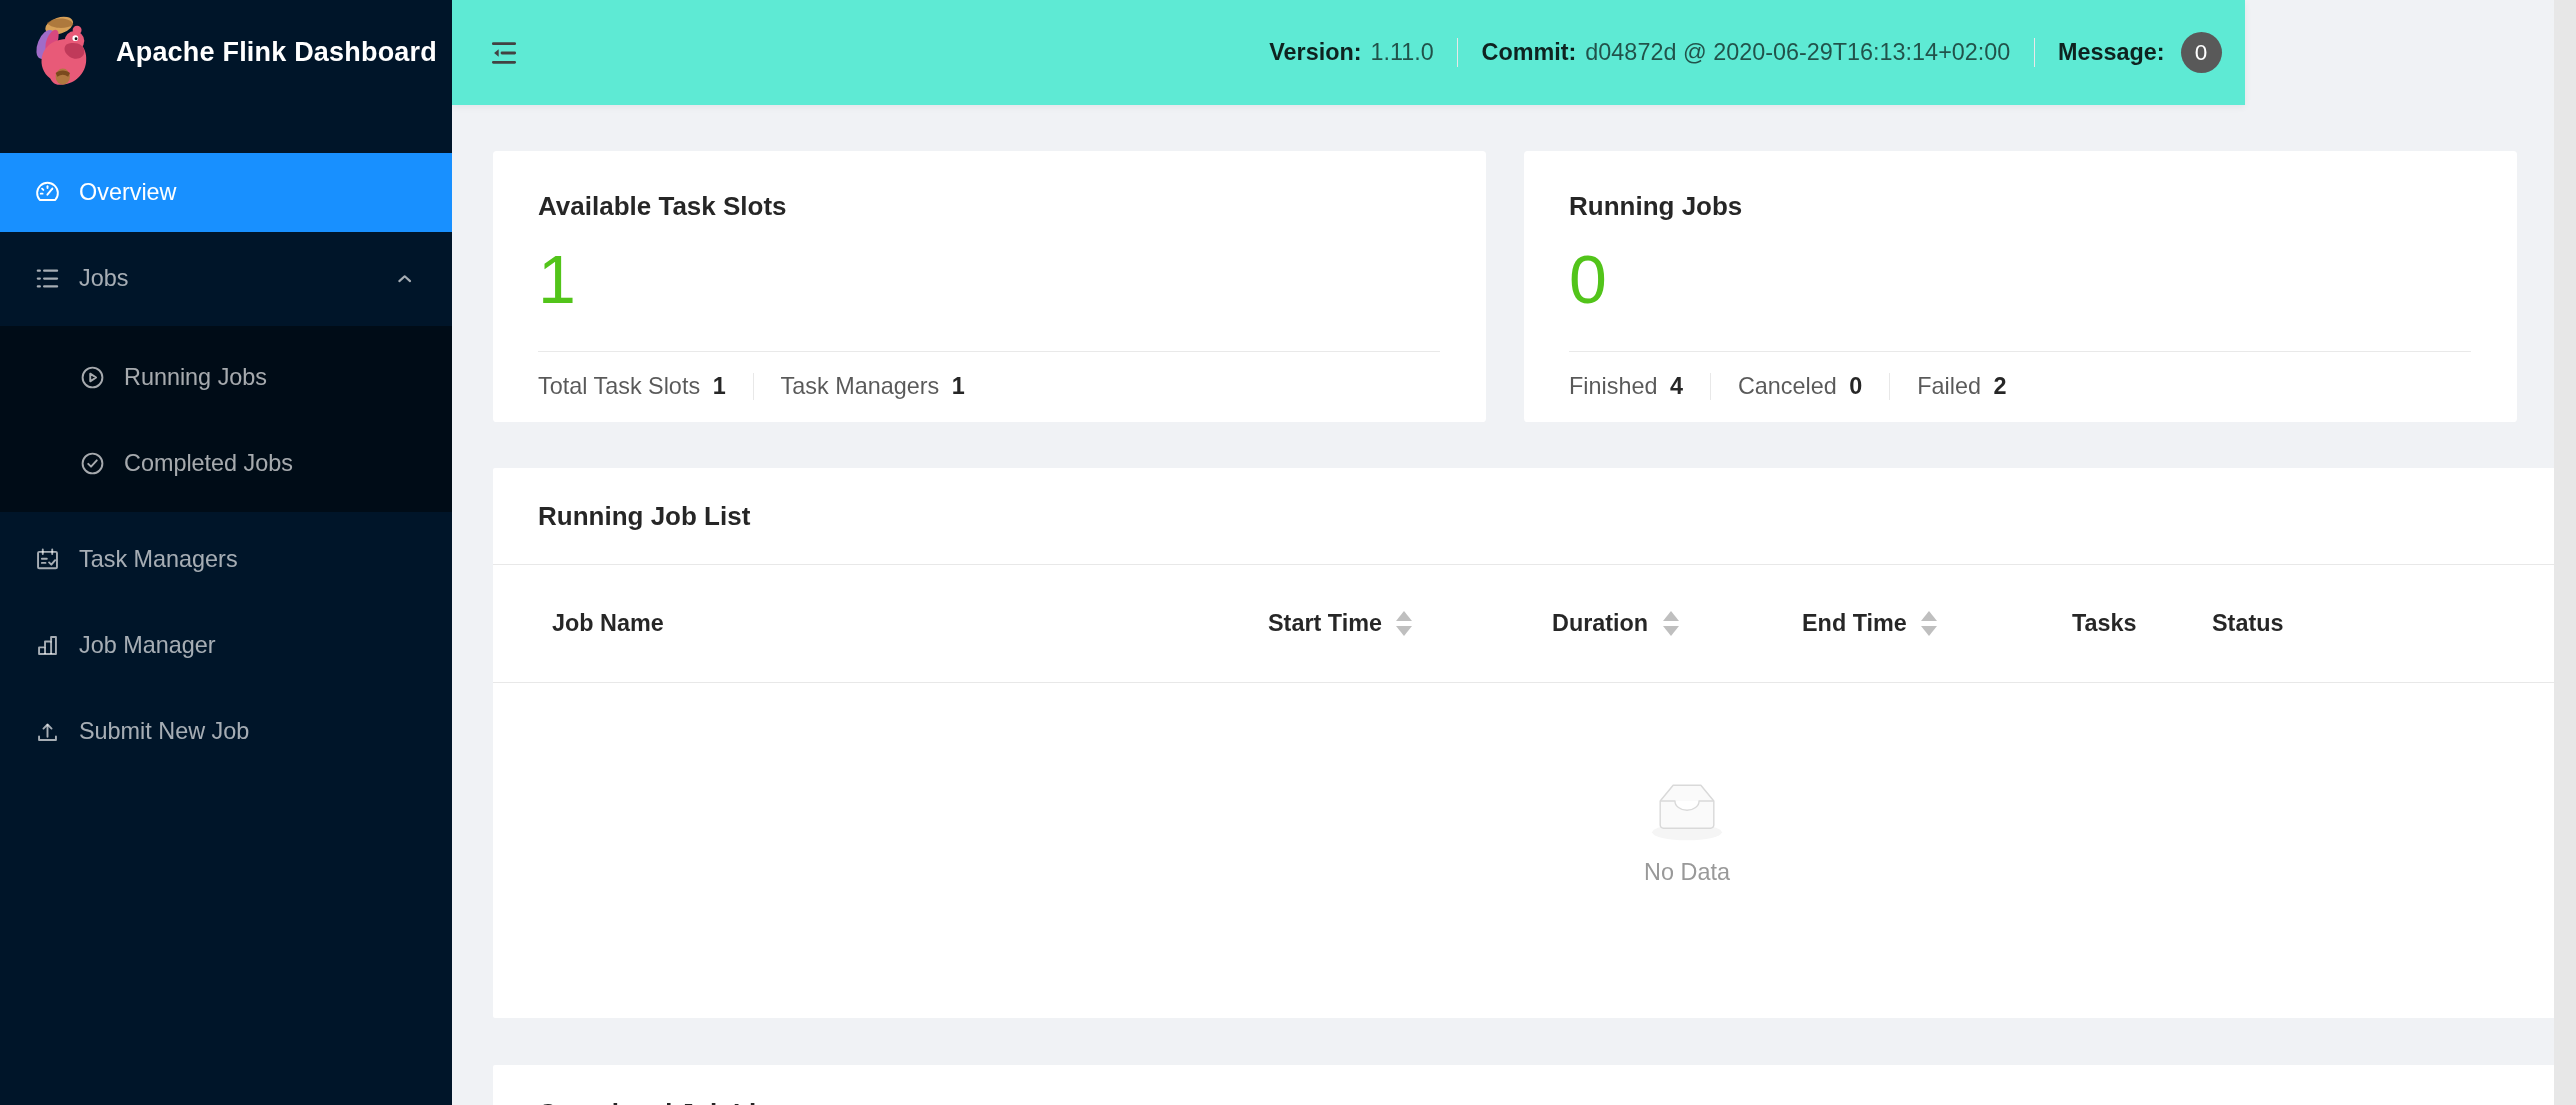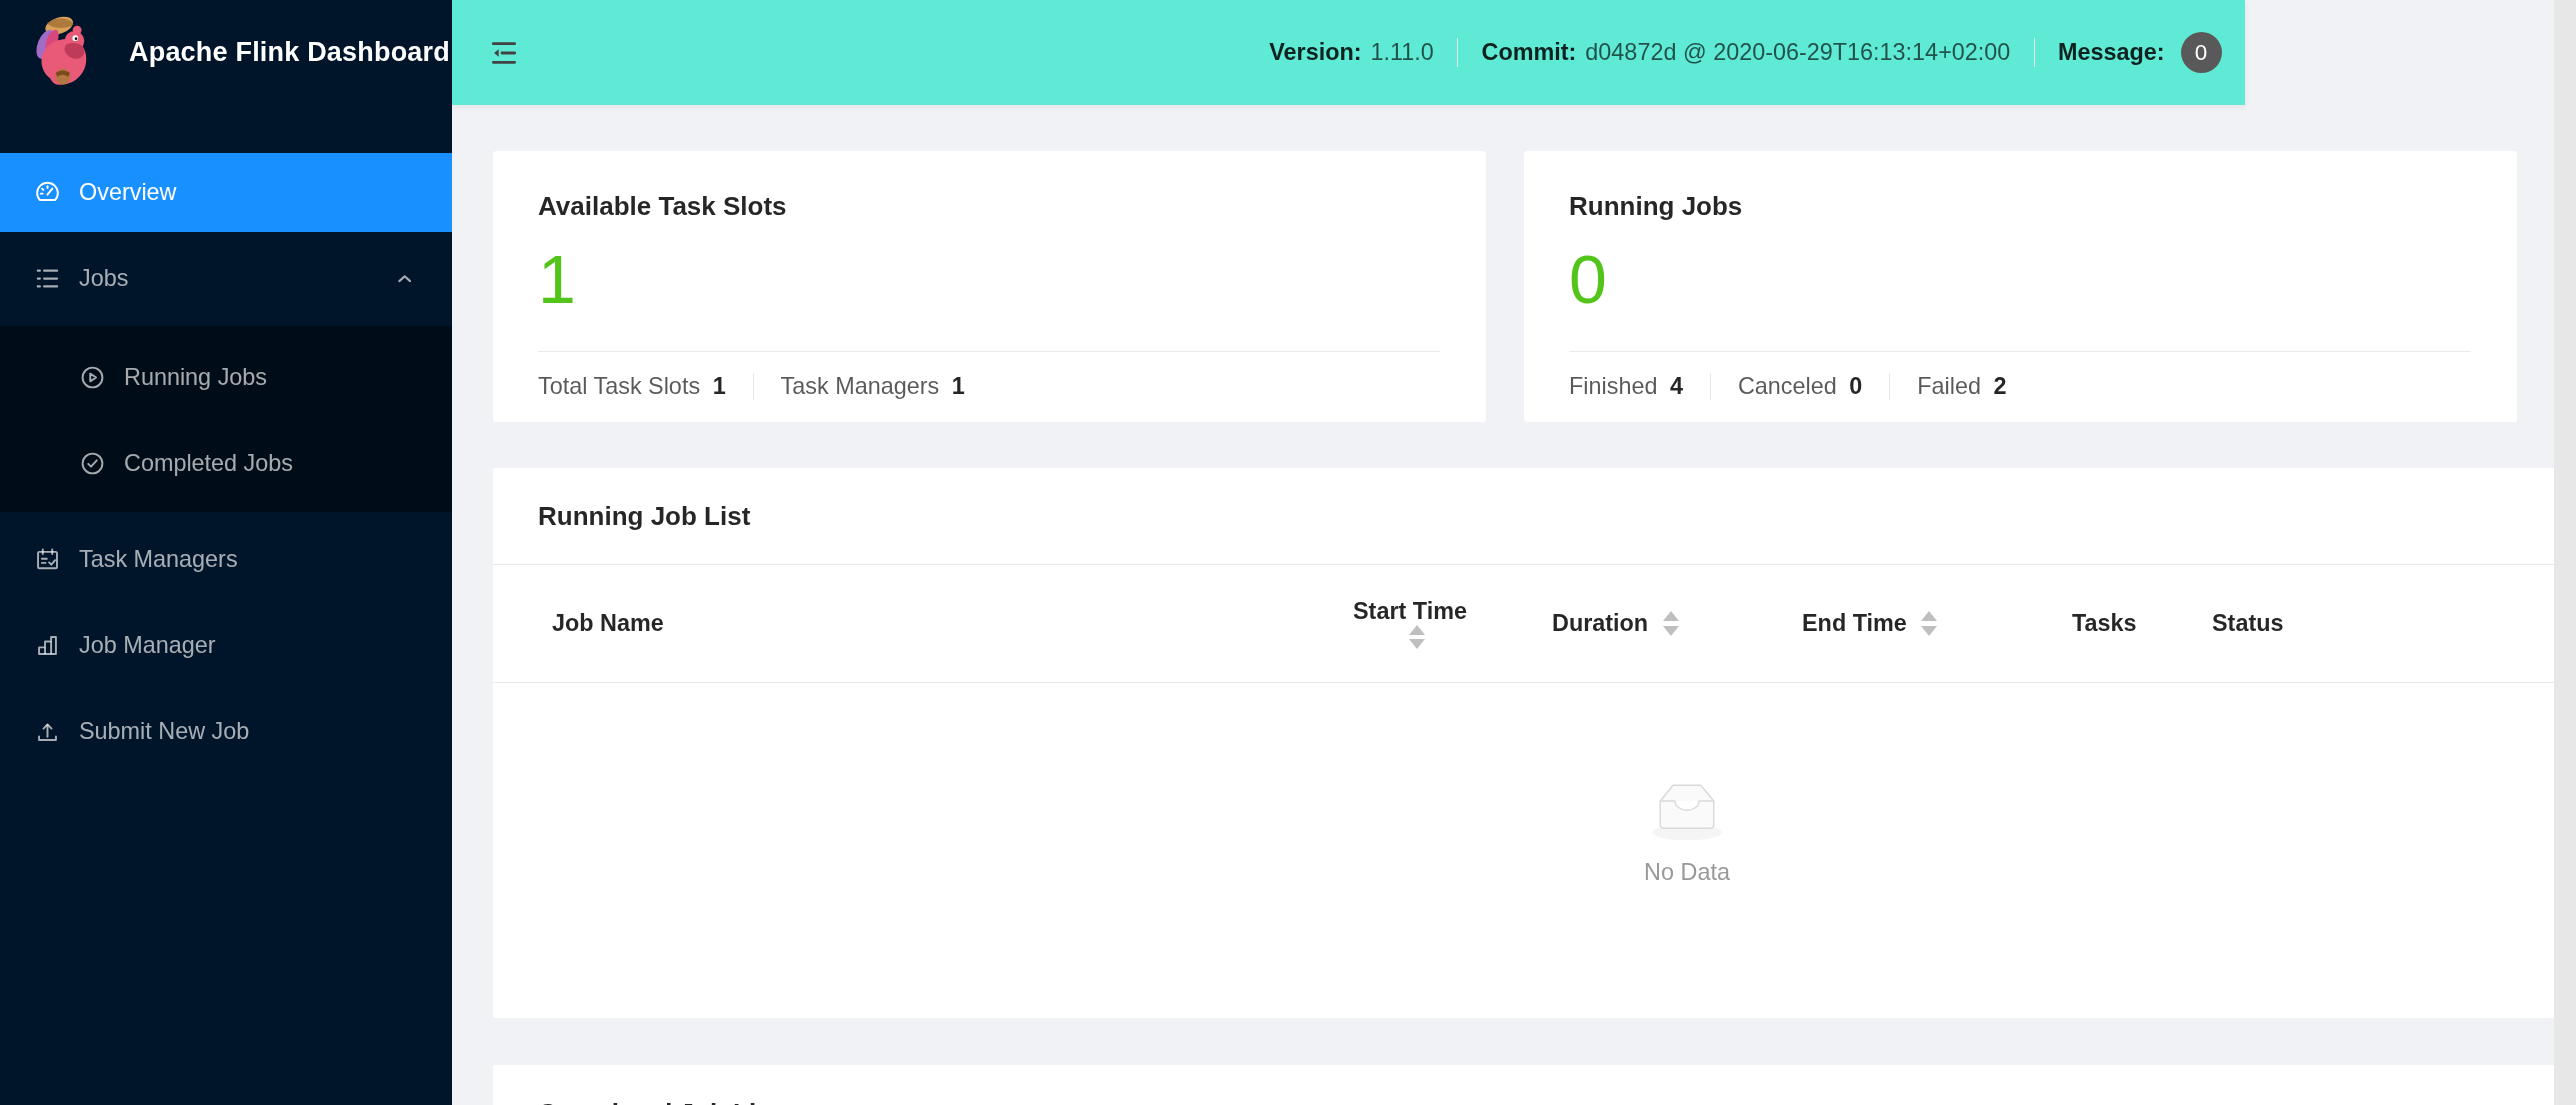--- a/index.html
+++ b/index.html
@@ -6,21 +6,21 @@
   html,body { width:2576px; height:1106px; overflow:hidden; }
   body {
     font-family:"Liberation Sans","DejaVu Sans",sans-serif;
     background:#f0f2f5; position:relative; color:rgba(0,0,0,.65);
   }
 
   
   .sider { position:absolute; left:0; top:0; width:452px; height:1106px; background:#001529; z-index:5; }
   .logo { height:105px; display:flex; align-items:center; padding-left:32px; }
   .logo-img { width:58px; height:77px; flex:0 0 auto; }
-  .logo-title { color:#fff; font-size:27px; font-weight:bold; margin-left:39px; letter-spacing:0.2px;text-align:right; }
+  .logo-title { color:#fff; font-size:27px; font-weight:bold; margin-left:26px; letter-spacing:0.2px;text-align:right; }
   .menu { padding-top:41px; }
   .menu-item { position:relative; height:79px; margin:7.2px 0 0 0; display:flex; align-items:center;
     padding-left:34px; color:rgba(255,255,255,.65); font-size:23.4px; cursor:pointer; }
   .menu-item .mi { width:27px; height:27px; margin-right:18px; flex:0 0 auto; }
   .menu-item.selected { background:#1890ff; color:#fff; }
   .submenu { background:#000c17; padding:5.4px 0 9px 0; margin-top:7.2px; }
   .submenu .menu-item { padding-left:79px; }
   .jobs-caret { position:absolute; right:36px; top:50%; margin-top:-11.7px; width:23.4px; height:23.4px; }
 
   
@@ -49,21 +49,21 @@
   .list-card { position:relative; width:2388px; margin:46px 0 0 41px; background:#fff; border-radius:2px; }
   .list-card.running { height:550px; }
   .list-card.completed { height:270px; margin-top:47px; }
   .list-title { padding:33px 45px 32px 45px; font-size:26px; font-weight:600; color:rgba(0,0,0,.85);
     border-bottom:0.9px solid #e8e8e8; }
 
   .thead { display:flex; align-items:center; height:118px; padding-left:59px; border-bottom:0.9px solid #e8e8e8;
     font-size:23.4px; font-weight:600; color:rgba(0,0,0,.85); }
   .th { display:flex; align-items:center; }
   .th-jobname { width:716px; }
-  .th-start { width:284px;flex-direction:column; }
+  .th-start { width:284px; }
   .th-duration { width:250px; }
   .th-endtime { width:270px; }
   .th-tasks { width:140px; }
   .th-status { flex:1; justify-content:space-between; padding-right:38px; }
   .sorter { display:inline-flex; flex-direction:column; align-items:center; margin-left:14.4px; cursor:pointer; }
   .caret-up { width:0; height:0; border-left:8px solid transparent; border-right:8px solid transparent;
     border-bottom:10px solid #bfbfbf; }
   .caret-down { width:0; height:0; border-left:8px solid transparent; border-right:8px solid transparent;
     border-top:10px solid #bfbfbf; margin-top:4.5px; }
 

